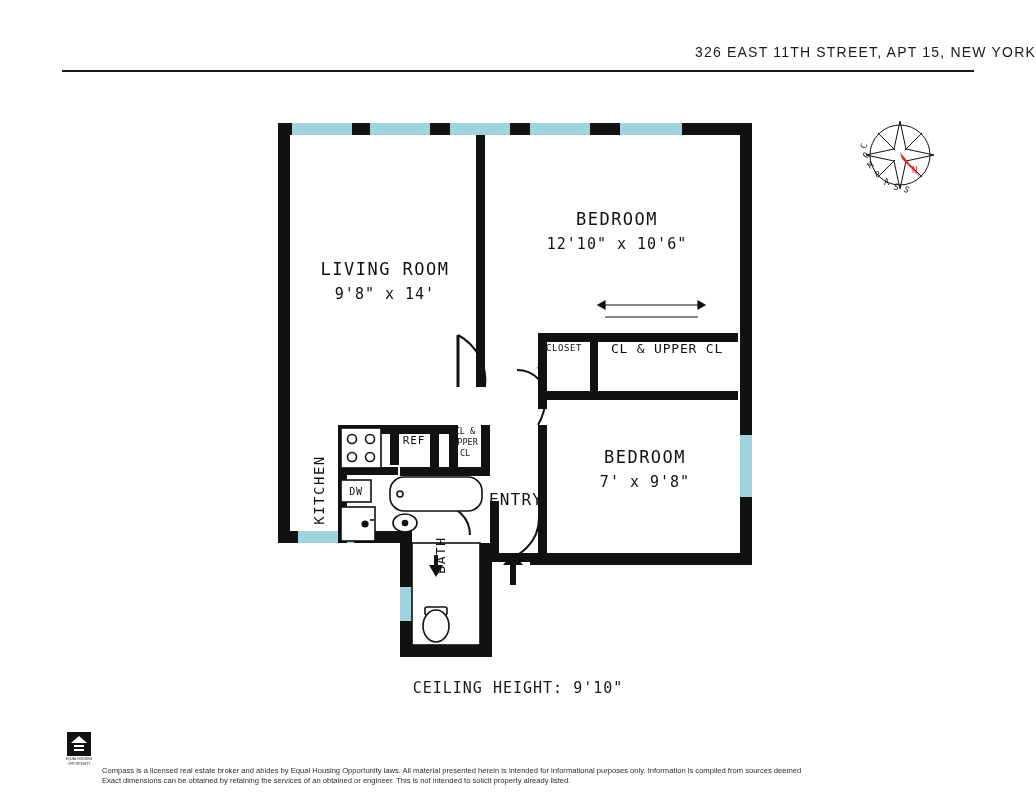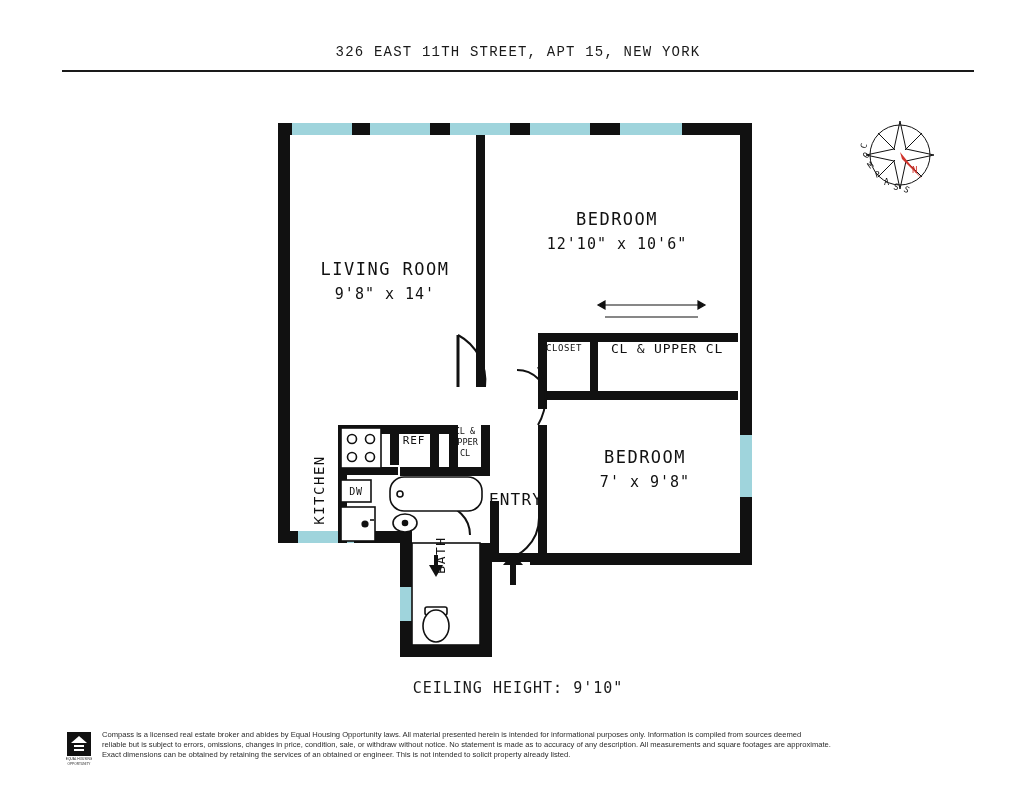--- a/index.html
+++ b/index.html
@@ -15,22 +15,22 @@
     color: #111111;
     overflow: hidden;
   }
 
   
   #header-title {
     position: absolute;
     top: 44px;
     left: 0;
     width: 1036px;
-    text-align: center;
-    font-family: Liberation Mono, monospace;
+    text-align: right;
+    font-family: Liberation Sans, sans-serif;
     font-size: 14px;
     letter-spacing: 1.2px;
     color: #1a1a1a;
   }
   #header-rule {
     position: absolute;
     top: 70px;
     left: 62px;
     width: 912px;
     height: 2px;
@@ -104,20 +104,21 @@
     margin-top: 1px;
     letter-spacing: 0;
   }
   #footer-text {
     flex: 1;
     font-family: "Liberation Sans", sans-serif;
     font-size: 7.6px;
     line-height: 10px;
     color: #2b2b2b;
     padding-left: 6px;
+    margin-top: 36px;
   }
   #footer-text p { margin: 0; }
 </style>
 </head>
 <body>
 
 <div id="header-title">326 EAST 11TH STREET, APT 15, NEW YORK</div>
 <div id="header-rule"></div>
 
 <div id="floorplan">
@@ -304,16 +305,15 @@
   <div id="footer-logo">
     <div class="eho-box">
       <div class="roof"></div>
       <div class="eq"></div>
     </div>
     <div class="eho-caption">EQUAL HOUSING</div>
     <div class="eho-caption">OPPORTUNITY</div>
   </div>
   <div id="footer-text">
     <p>Compass is a licensed real estate broker and abides by Equal Housing Opportunity laws. All material presented herein is intended for informational purposes only. Information is compiled from sources deemed</p>
-    <p>reliable but is subject to errors, omissions, changes in price, condition, sale, or withdraw without notice. No statement is made as to accuracy of any description. All measurements and square footages are approximate.</p>
     <p>Exact dimensions can be obtained by retaining the services of an obtained or engineer. This is not intended to solicit property already listed.</p>
   </div>
 </div>
 
 </body></html>

